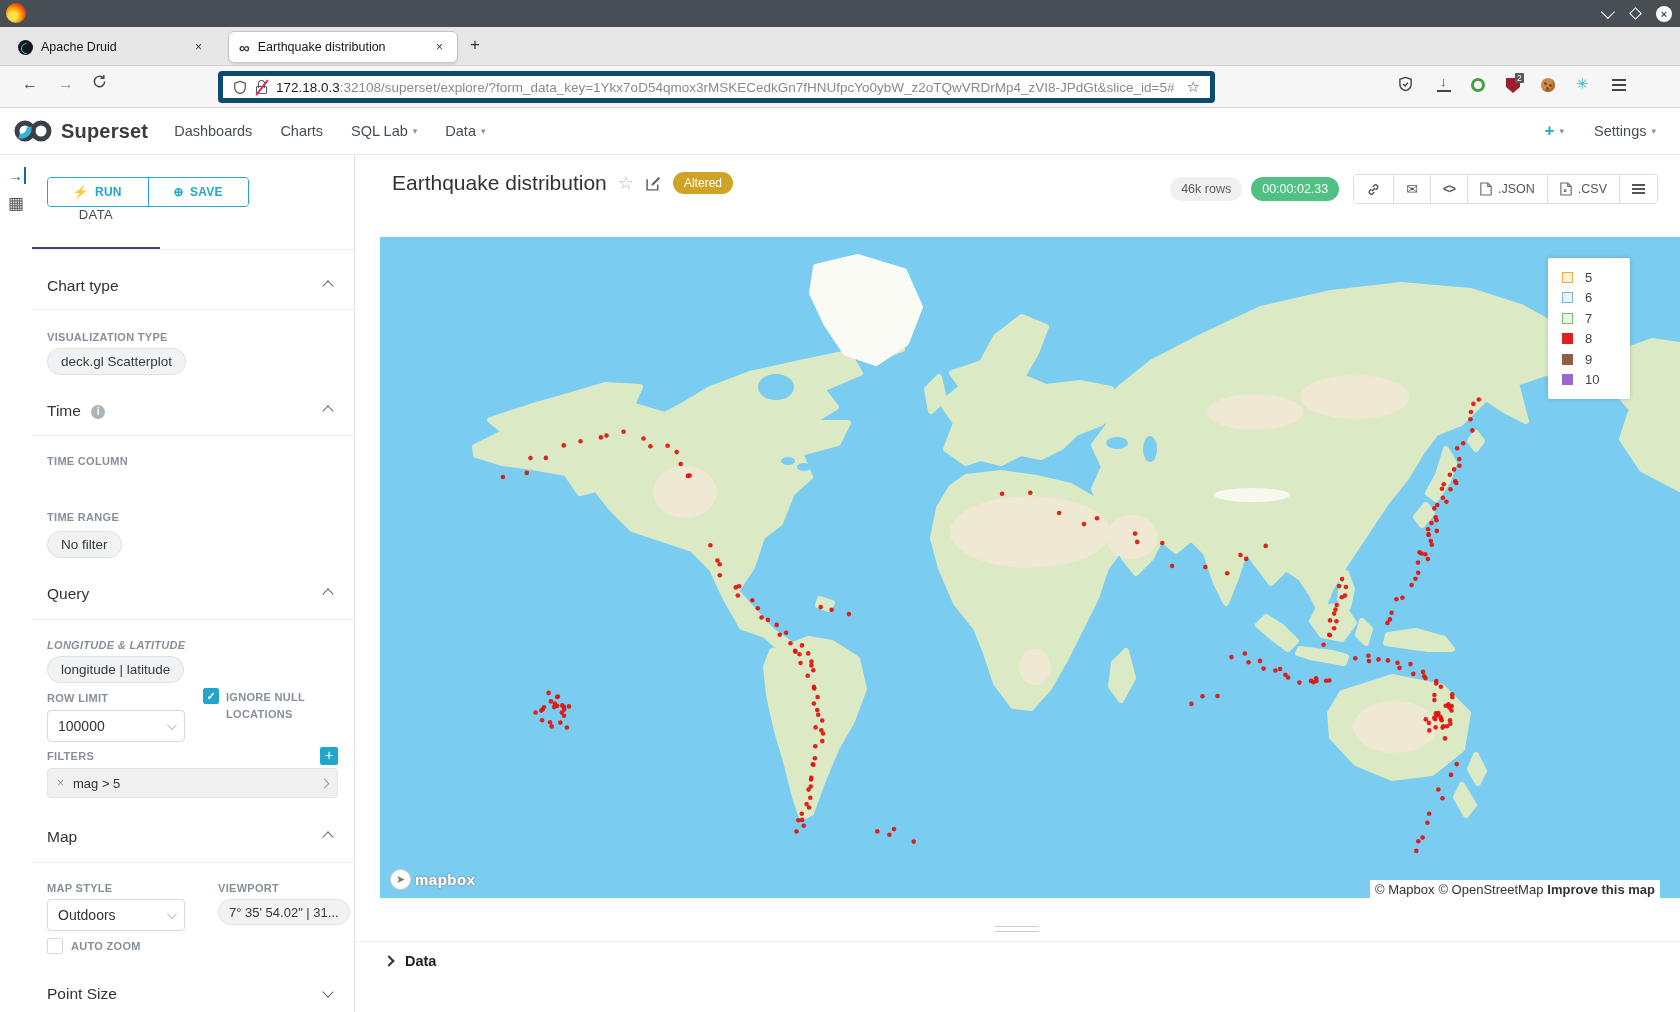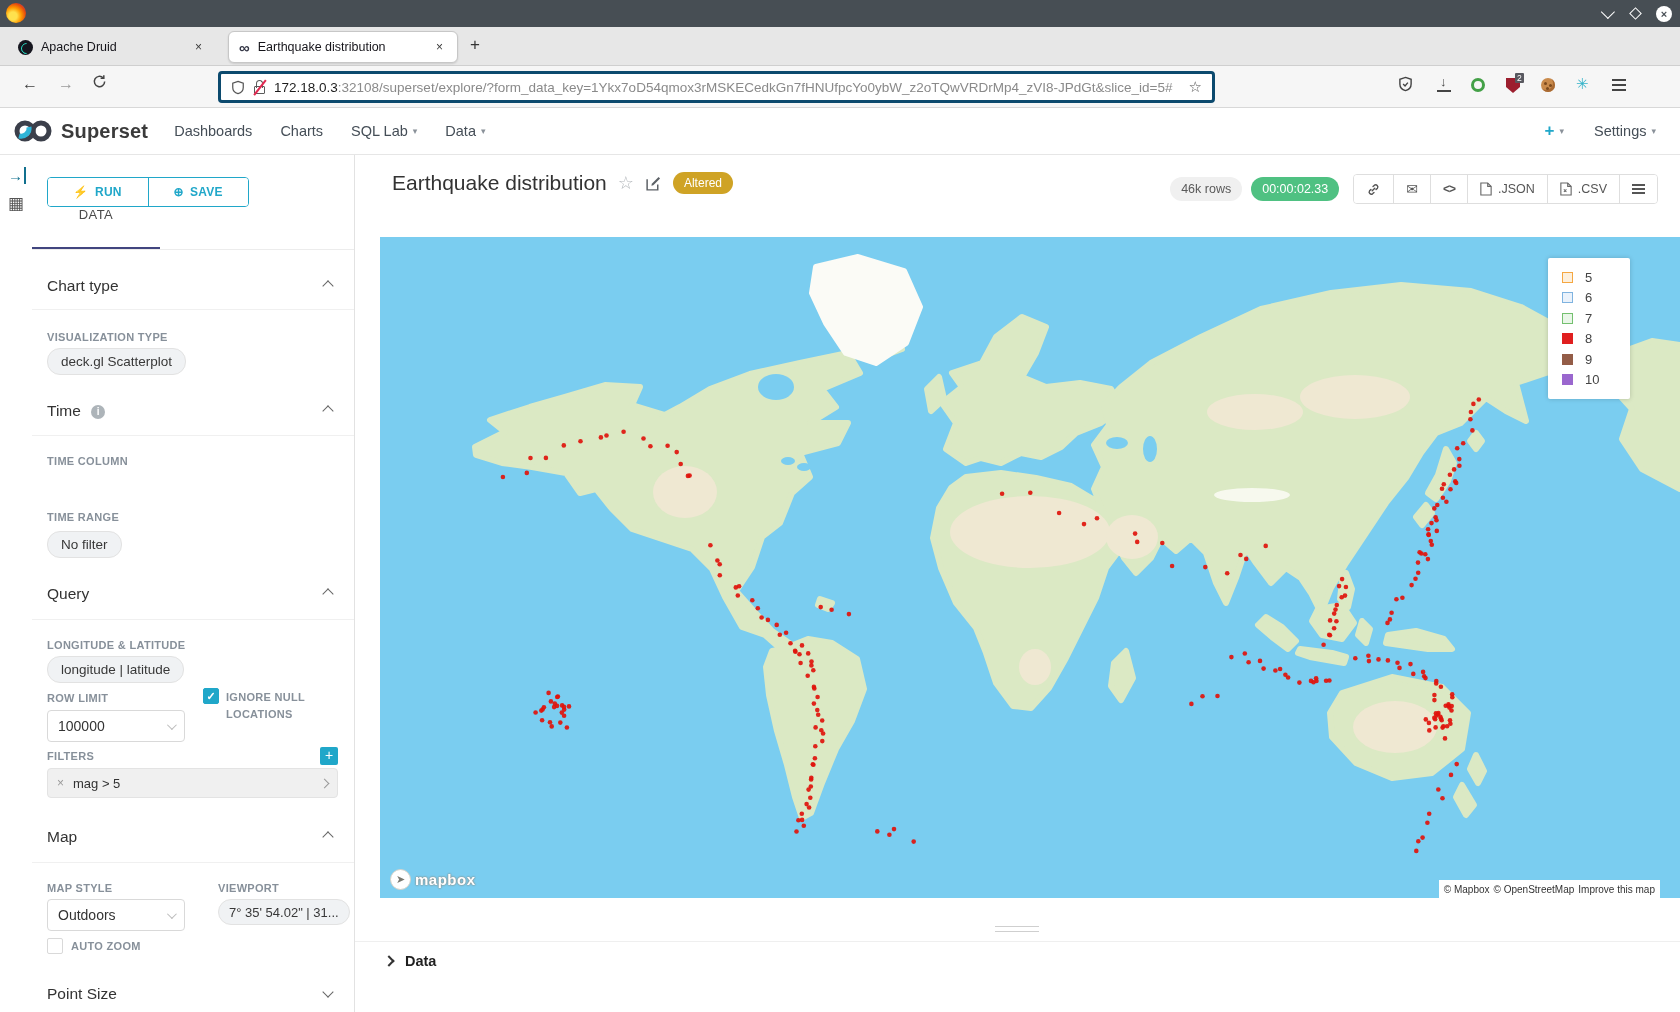--- a/index.html
+++ b/index.html
@@ -22,21 +22,21 @@
   .tab.active { background:#fff; border:1px solid #c7c7c7; box-shadow:0 1px 2px rgba(0,0,0,.12); }
   .tab .close { margin-left:auto; color:#3b3b3b; font-size:12px; padding:2px 4px; }
   .fav-druid { width:15px; height:15px; border-radius:50%; background:#16161f; position:relative; }
   .fav-druid::after { content:""; position:absolute; left:3px; top:3px; width:9px; height:9px; border-radius:50%; border:1.6px solid #29d9c2; border-top-color:transparent; border-right-color:transparent; transform:rotate(45deg); }
   .fav-sset { font-size:15px; font-weight:700; color:#323544; line-height:1; }
   .newtab { position:absolute; left:470px; top:8px; font-size:17px; color:#333; }
 
   
   .toolbar { position:absolute; left:0; top:66px; width:1680px; height:42px; background:#f6f6f6; border-bottom:1px solid #d8d8d8; }
   .nav-arrow { position:absolute; top:9px; font-size:16px; color:#3e3e3e; }
-  .urlbar { position:absolute; left:218px; top:5px; width:997px; height:32px; background:#fff; border:3px solid #0c4a6e; border-radius:4px; display:flex; align-items:center; padding:0 10px; gap:8px; }
+  .urlbar { position:absolute; left:218px; top:5px; width:997px; height:32px; background:#fff; border:5px solid #0c4a6e; border-radius:4px; display:flex; align-items:center; padding:0 10px; gap:8px; }
   .url-text { flex:1; font-size:13.5px; white-space:nowrap; overflow:hidden; }
   .url-host { color:#1c1c1c; }
   .url-rest { color:#8a8a8a; }
   .lock-wrap { position:relative; width:13px; height:15px; }
   .lock-body { position:absolute; left:1px; bottom:1px; width:11px; height:8px; border:1.4px solid #5b5b5b; border-radius:1px; }
   .lock-arc { position:absolute; left:3px; top:0; width:7px; height:8px; border:1.4px solid #5b5b5b; border-bottom:none; border-radius:5px 5px 0 0; }
   .lock-slash { position:absolute; left:6px; top:-2px; width:1.8px; height:19px; background:#e22850; transform:rotate(38deg); }
   .tool-ic { position:absolute; top:12px; }
   .dl-icon { position:relative; width:14px; height:14px; }
   .dl-icon::before { content:"↓"; position:absolute; left:3px; top:-4px; font-size:13px; color:#444; }
@@ -109,22 +109,22 @@
   
   .map { position:absolute; left:25px; top:82px; right:0; height:661px; overflow:hidden; background:#7acdf0; }
   .map svg { display:block; width:100%; height:100%; }
   .legend { position:absolute; left:1168px; top:21px; width:82px; background:#fff; border-radius:2px; box-shadow:0 0 5px rgba(0,0,0,.18); padding:9px 0 9px 14px; }
   .leg-row { display:flex; align-items:center; gap:12px; height:20.5px; }
   .leg-sw { width:11px; height:11px; flex:none; }
   .leg-lab { font-size:13px; color:#444; }
   .mb-logo { position:absolute; left:10px; bottom:8px; display:flex; align-items:center; gap:4px; }
   .mb-circle { width:21px; height:21px; border-radius:50%; background:#fff; border:1px solid #d6d2c8; color:#7a7a72; font-size:11px; display:flex; align-items:center; justify-content:center; }
   .mb-word { color:#fff; font-size:15px; font-weight:700; letter-spacing:.5px; text-shadow:0 0 2px #8d8d85,0 0 2px #8d8d85; }
-  .attrib { position:absolute; right:20px; bottom:0; height:18px; background:#fff; display:flex; align-items:center; gap:4px; padding:0 5px; font-size:10px; color:#333; }
-  .attrib b { font-weight:400; }
+  .attrib { position:absolute; right:20px; bottom:0; height:18px; background:#fff; display:flex; align-items:center; gap:4px; padding:0 5px; font-size:13px; color:#333; }
+  .attrib b { font-weight:700; }
 
   
   .handle { position:absolute; left:640px; top:771px; width:44px; }
   .handle div { height:0; border-top:1.5px solid #cfcfcf; margin-bottom:4px; }
   .main-div { position:absolute; left:0; right:0; top:786px; border-top:1px solid #efefef; }
   .data-row { position:absolute; left:30px; top:798px; display:flex; align-items:center; gap:12px; }
   .data-chev { width:8px; height:8px; border-top:2px solid #333; border-right:2px solid #333; transform:rotate(45deg); }
   .data-lab { font-size:14.5px; font-weight:700; color:#1f1f1f; }
 </style>
 </head>
@@ -268,21 +268,21 @@
   <div class="sec-div" style="top:280px;"></div>
 
   <div class="lbl abs" style="top:300px;">TIME COLUMN</div>
   <div class="lbl abs" style="top:356px;">TIME RANGE</div>
   <div class="pill" style="left:15px; top:376px;">No filter</div>
 
   <div class="sec-head abs" style="top:430px;">Query</div>
   <div class="chev up" style="top:435px;"></div>
   <div class="sec-div" style="top:464px;"></div>
 
-  <div class="lbl abs" style="top:484px;">LONGITUDE &amp; LATITUDE</div>
+  <div class="lbl abs" style="top:484px;font-style:italic;">LONGITUDE &amp; LATITUDE</div>
   <div class="pill" style="left:15px; top:501px;">longitude | latitude</div>
 
   <div class="lbl abs" style="top:537px;">ROW LIMIT</div>
   <div class="select" style="left:15px; top:555px; width:138px;">
     <span>100000</span>
       <span class="sel-caret"></span>
   </div>
   <div class="ignore-block" style="top:533px;">
     <span class="cb checked" id="cb-ignore">✓</span>
     <span class="ignore-text">IGNORE NULL LOCATIONS</span>

